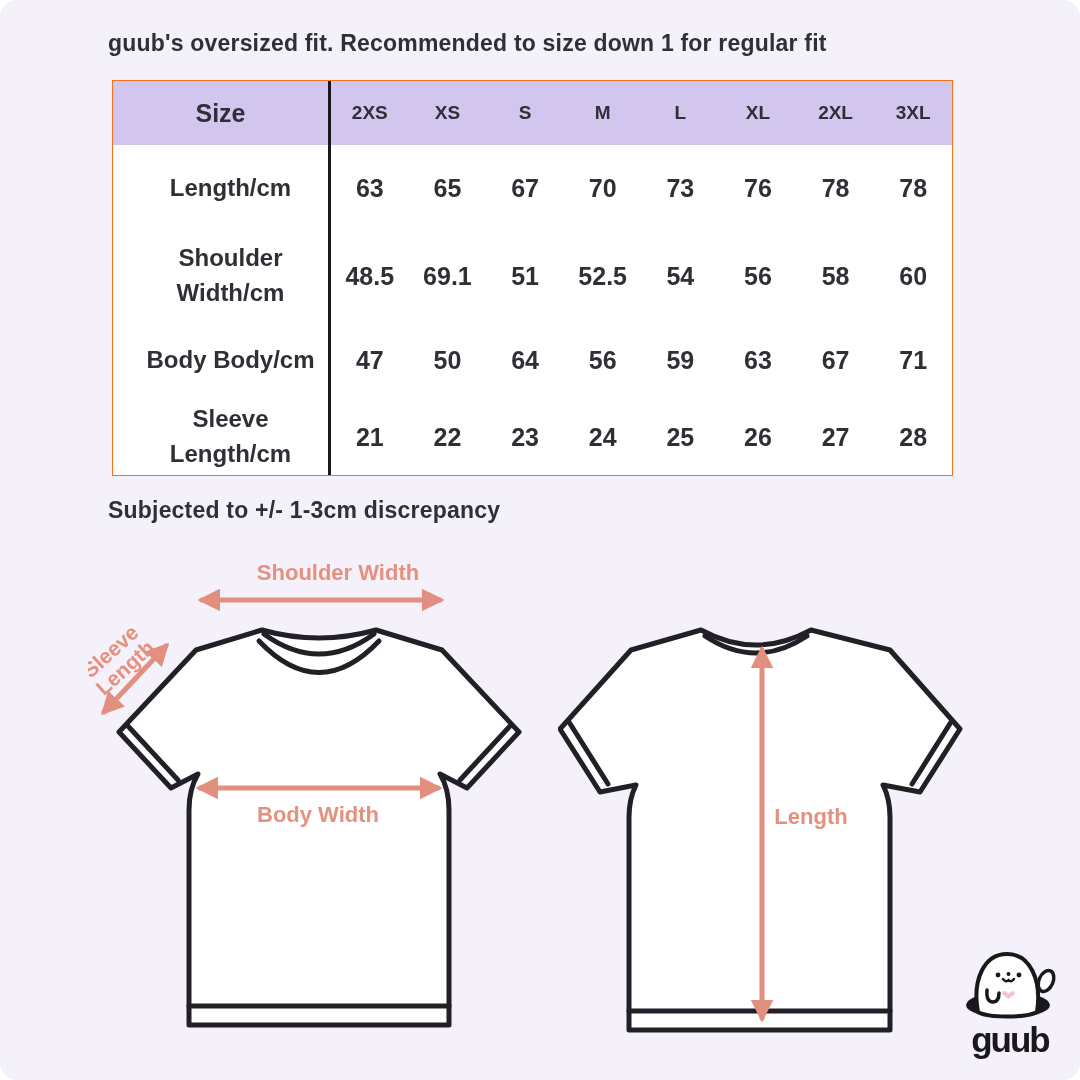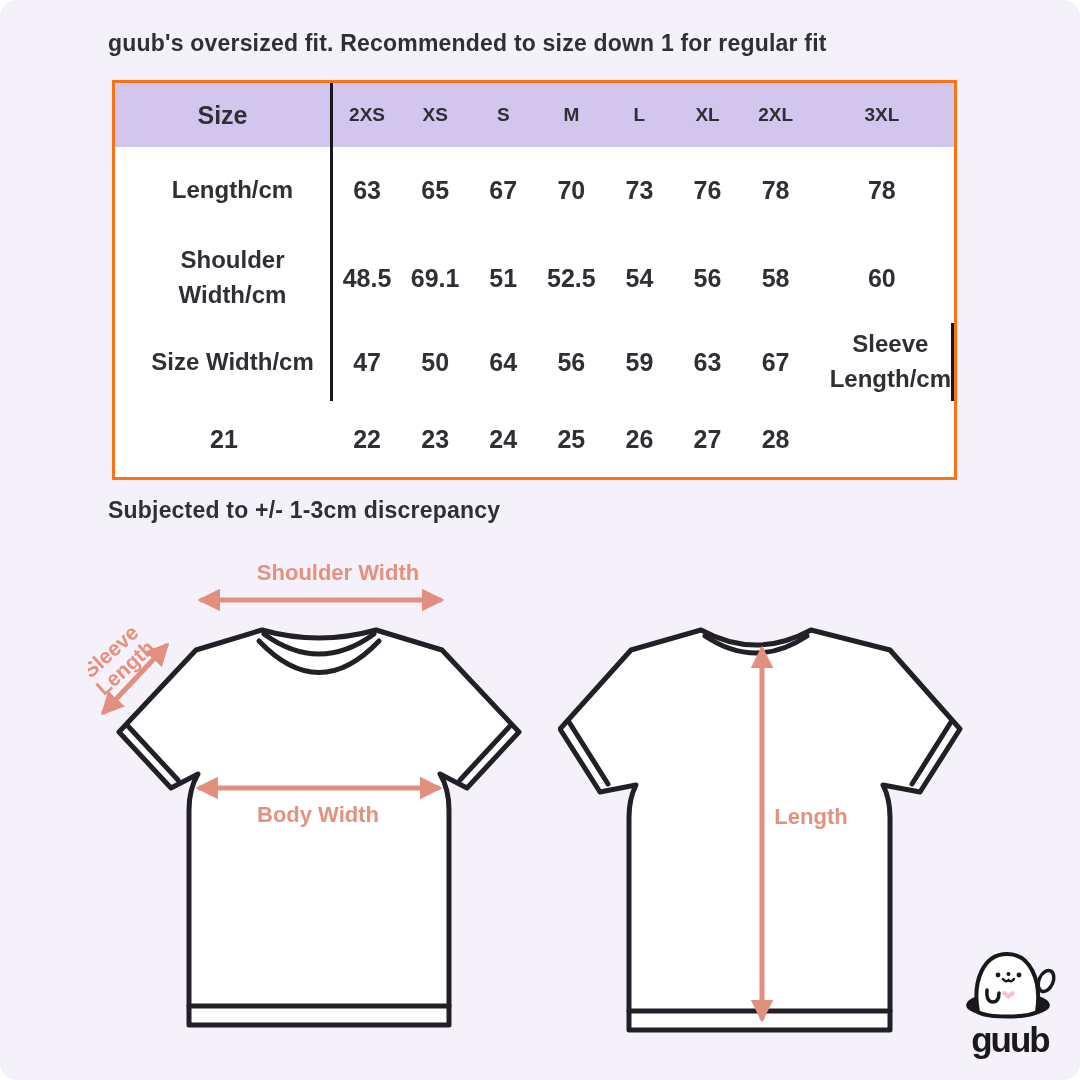--- a/index.html
+++ b/index.html
@@ -17,21 +17,21 @@
     font-size:23px;font-weight:600;letter-spacing:.2px;
   }
   .discrepancy{
     position:absolute;left:108px;top:497px;
     font-size:23px;font-weight:700;letter-spacing:.2px;
   }
   .size-table{
     position:absolute;left:112px;top:80px;
     width:839px;height:394px;
     background:#ffffff;
-    border:3px solid #f97316;
+    border:1px solid #f97316;
     display:grid;
     grid-template-columns:218px repeat(8,1fr);
     grid-template-rows:64px 86px 90px 78px 76px;
   }
   .cell{
     display:flex;align-items:center;justify-content:center;
     flex-direction:column;
     font-weight:600;
     font-size:25px;
   }
@@ -82,29 +82,30 @@
       </div>
       <div class="cell val">48.5</div>
       <div class="cell val">69.1</div>
       <div class="cell val">51</div>
       <div class="cell val">52.5</div>
       <div class="cell val">54</div>
       <div class="cell val">56</div>
       <div class="cell val">58</div>
       <div class="cell val">60</div>
       <div class="cell rowlab">
-        <div>Size Width/cm</div>
+        <div>Body Body/cm</div>
       </div>
       <div class="cell val">47</div>
       <div class="cell val">50</div>
       <div class="cell val">64</div>
       <div class="cell val">56</div>
       <div class="cell val">59</div>
       <div class="cell val">63</div>
       <div class="cell val">67</div>
+      <div class="cell val">71</div>
       <div class="cell rowlab">
         <div>Sleeve Length/cm</div>
       </div>
       <div class="cell val">21</div>
       <div class="cell val">22</div>
       <div class="cell val">23</div>
       <div class="cell val">24</div>
       <div class="cell val">25</div>
       <div class="cell val">26</div>
       <div class="cell val">27</div>

